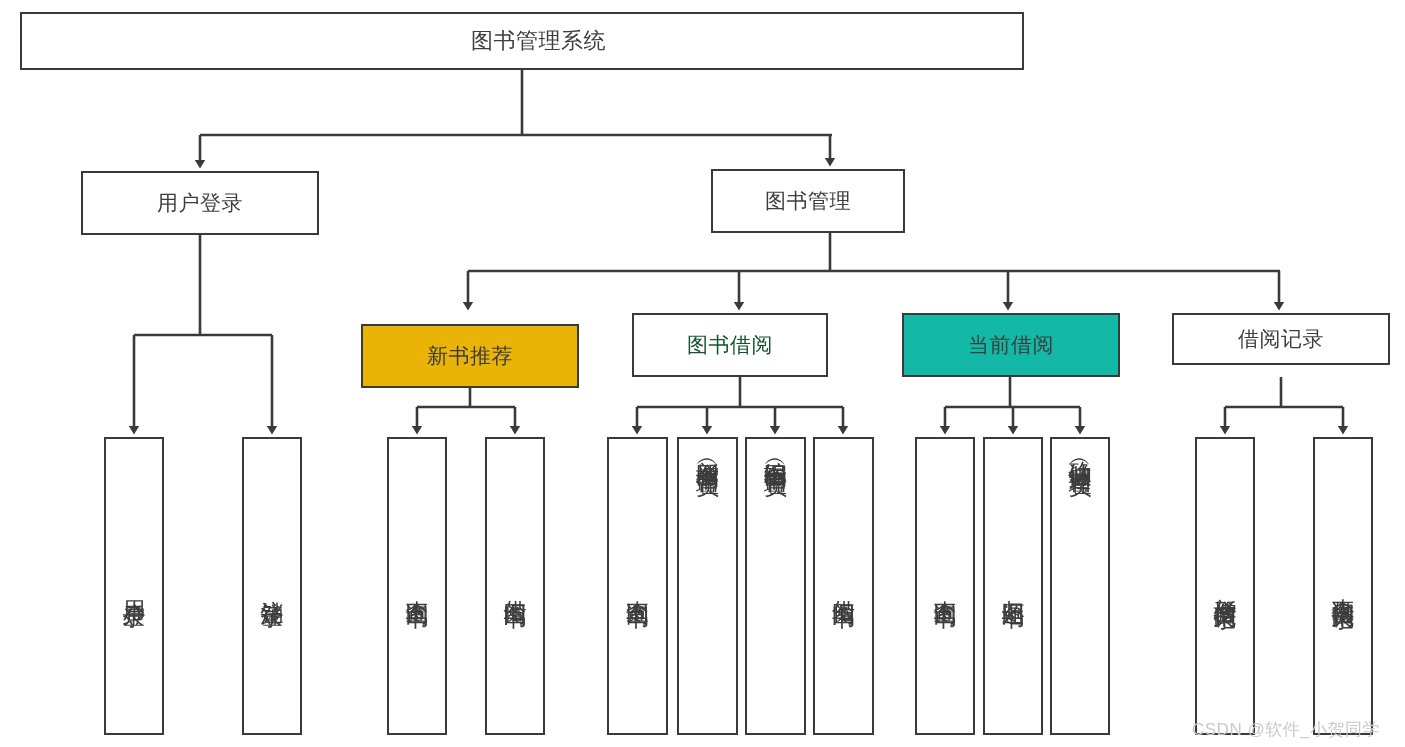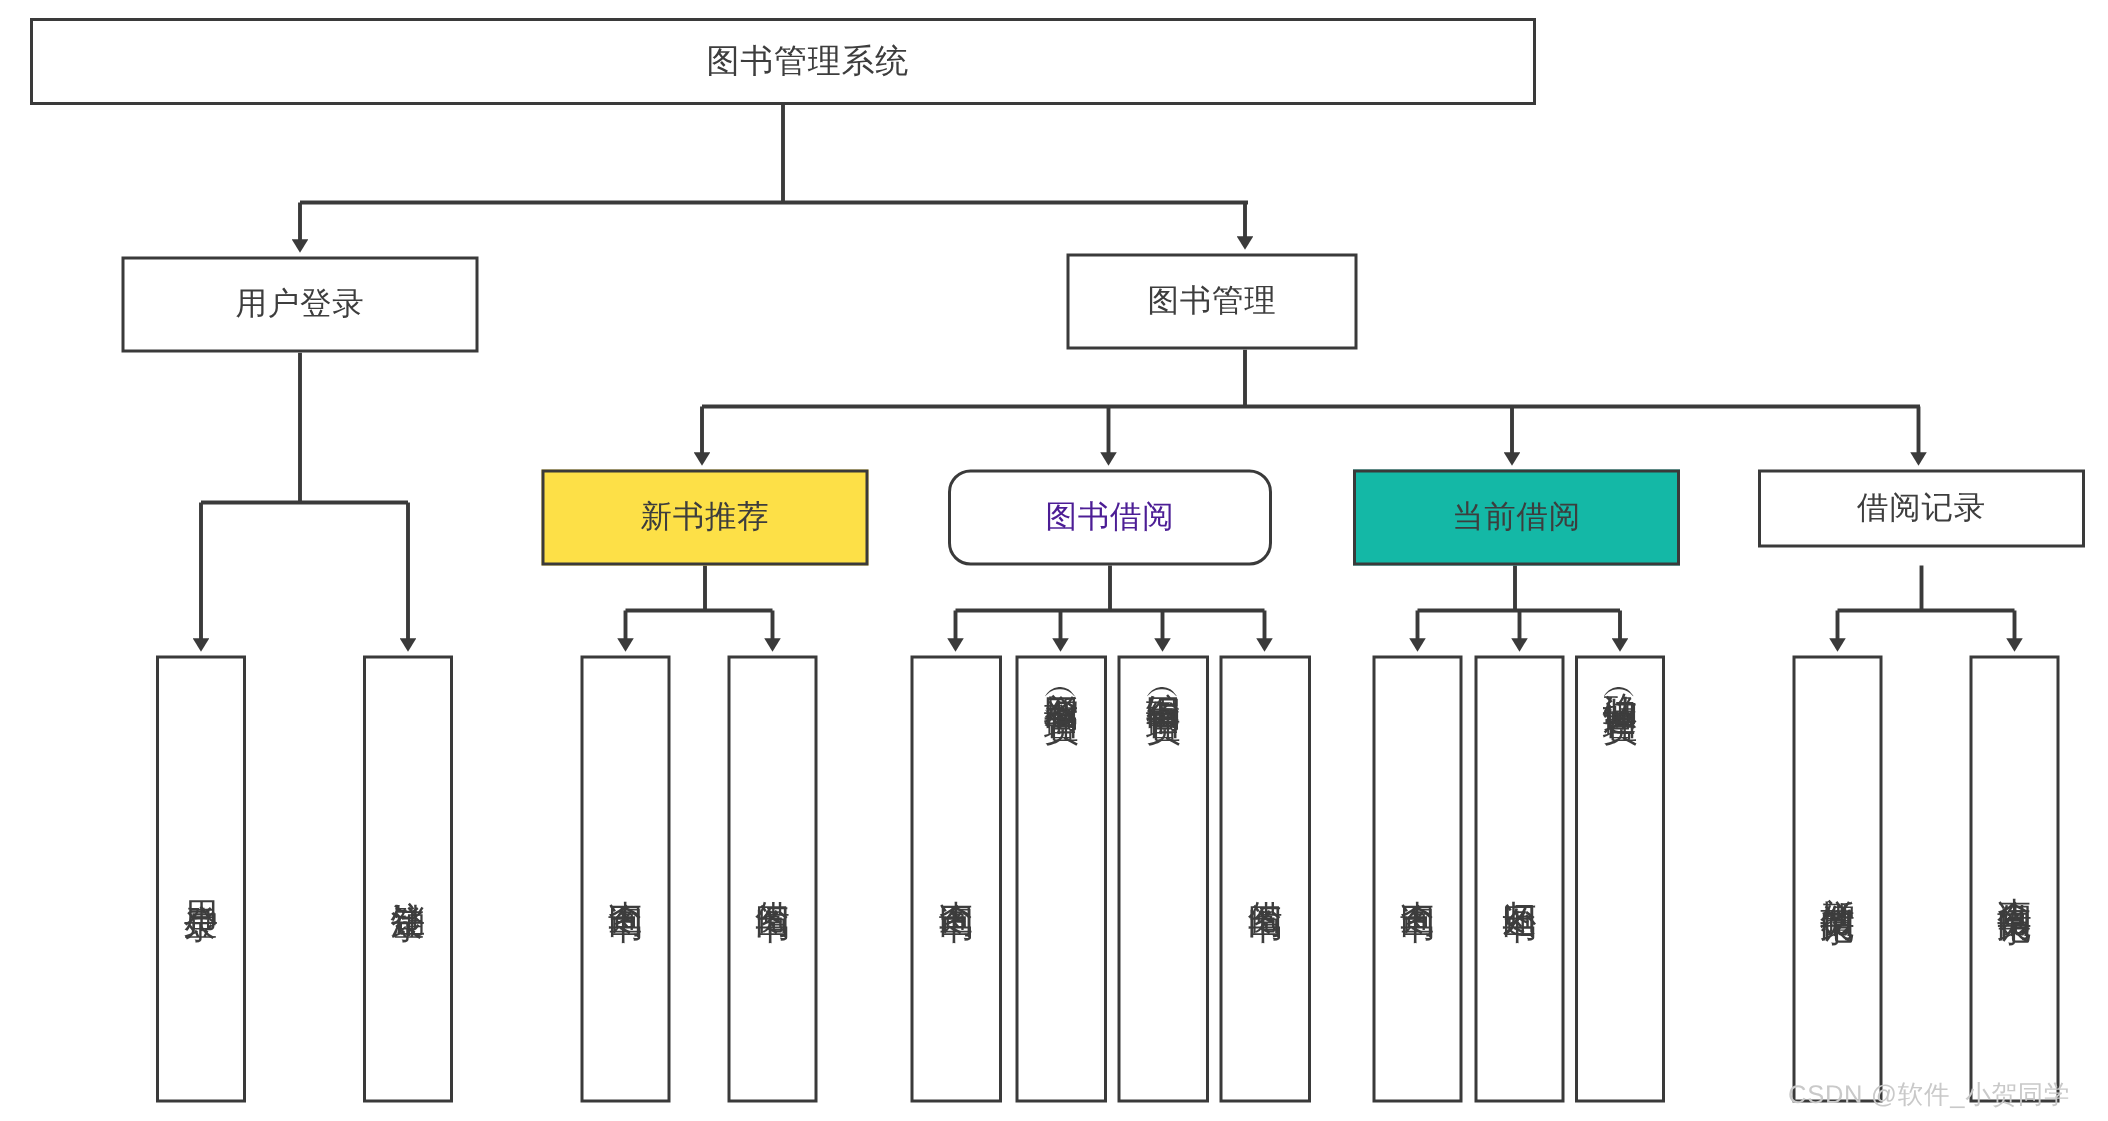--- a/index.html
+++ b/index.html
@@ -135,24 +135,24 @@
     <span class="lbl">图书管理系统</span>
   </div>
 
   <div class="node horiz" style="left: 81px; top: 171px; width: 238px; height: 64px; border-color: rgb(58, 58, 58); color: rgb(61, 61, 61); background: rgb(255, 255, 255);">
     <span class="lbl">用户登录</span>
   </div>
   <div class="node horiz" style="left: 711px; top: 169px; width: 194px; height: 64px; border-color: rgb(58, 58, 58); color: rgb(61, 61, 61); background: rgb(255, 255, 255);">
     <span class="lbl">图书管理</span>
   </div>
 
-  <div class="node horiz" style="left: 361px; top: 313px; width: 218px; height: 64px; border-color: rgb(58, 58, 58); color: rgb(61, 61, 61); background: #fde047;">
+  <div class="node horiz" style="left: 361px; top: 324px; width: 218px; height: 64px; border-color: rgb(58, 58, 58); color: rgb(61, 61, 61); background: #eab308;">
     <span class="lbl">新书推荐</span>
   </div>
-  <div class="node horiz" style="left: 632px; top: 313px; width: 216px; height: 64px; border-color: rgb(58, 58, 58); color: #4c1d95; background: rgb(255, 255, 255); border-radius: 15px;">
+  <div class="node horiz" style="left: 632px; top: 313px; width: 196px; height: 64px; border-color: rgb(58, 58, 58); color: #14532d; background: rgb(255, 255, 255);">
     <span class="lbl">图书借阅</span>
   </div>
   <div class="node horiz" style="left: 902px; top: 313px; width: 218px; height: 64px; border-color: rgb(58, 58, 58); color: rgb(61, 61, 61); background: #14b8a6;">
     <span class="lbl">当前借阅</span>
   </div>
   <div class="node horiz" style="left: 1172px; top: 313px; width: 218px; height: 52px; border-color: rgb(58, 58, 58); color: rgb(61, 61, 61); background: rgb(255, 255, 255);">
     <span class="lbl">借阅记录</span>
   </div>
 
   <div class="node vert centered" style="left: 104px; top: 437px; width: 60px; height: 298px; border-color: rgb(58, 58, 58); color: rgb(61, 61, 61); background: rgb(255, 255, 255);">

